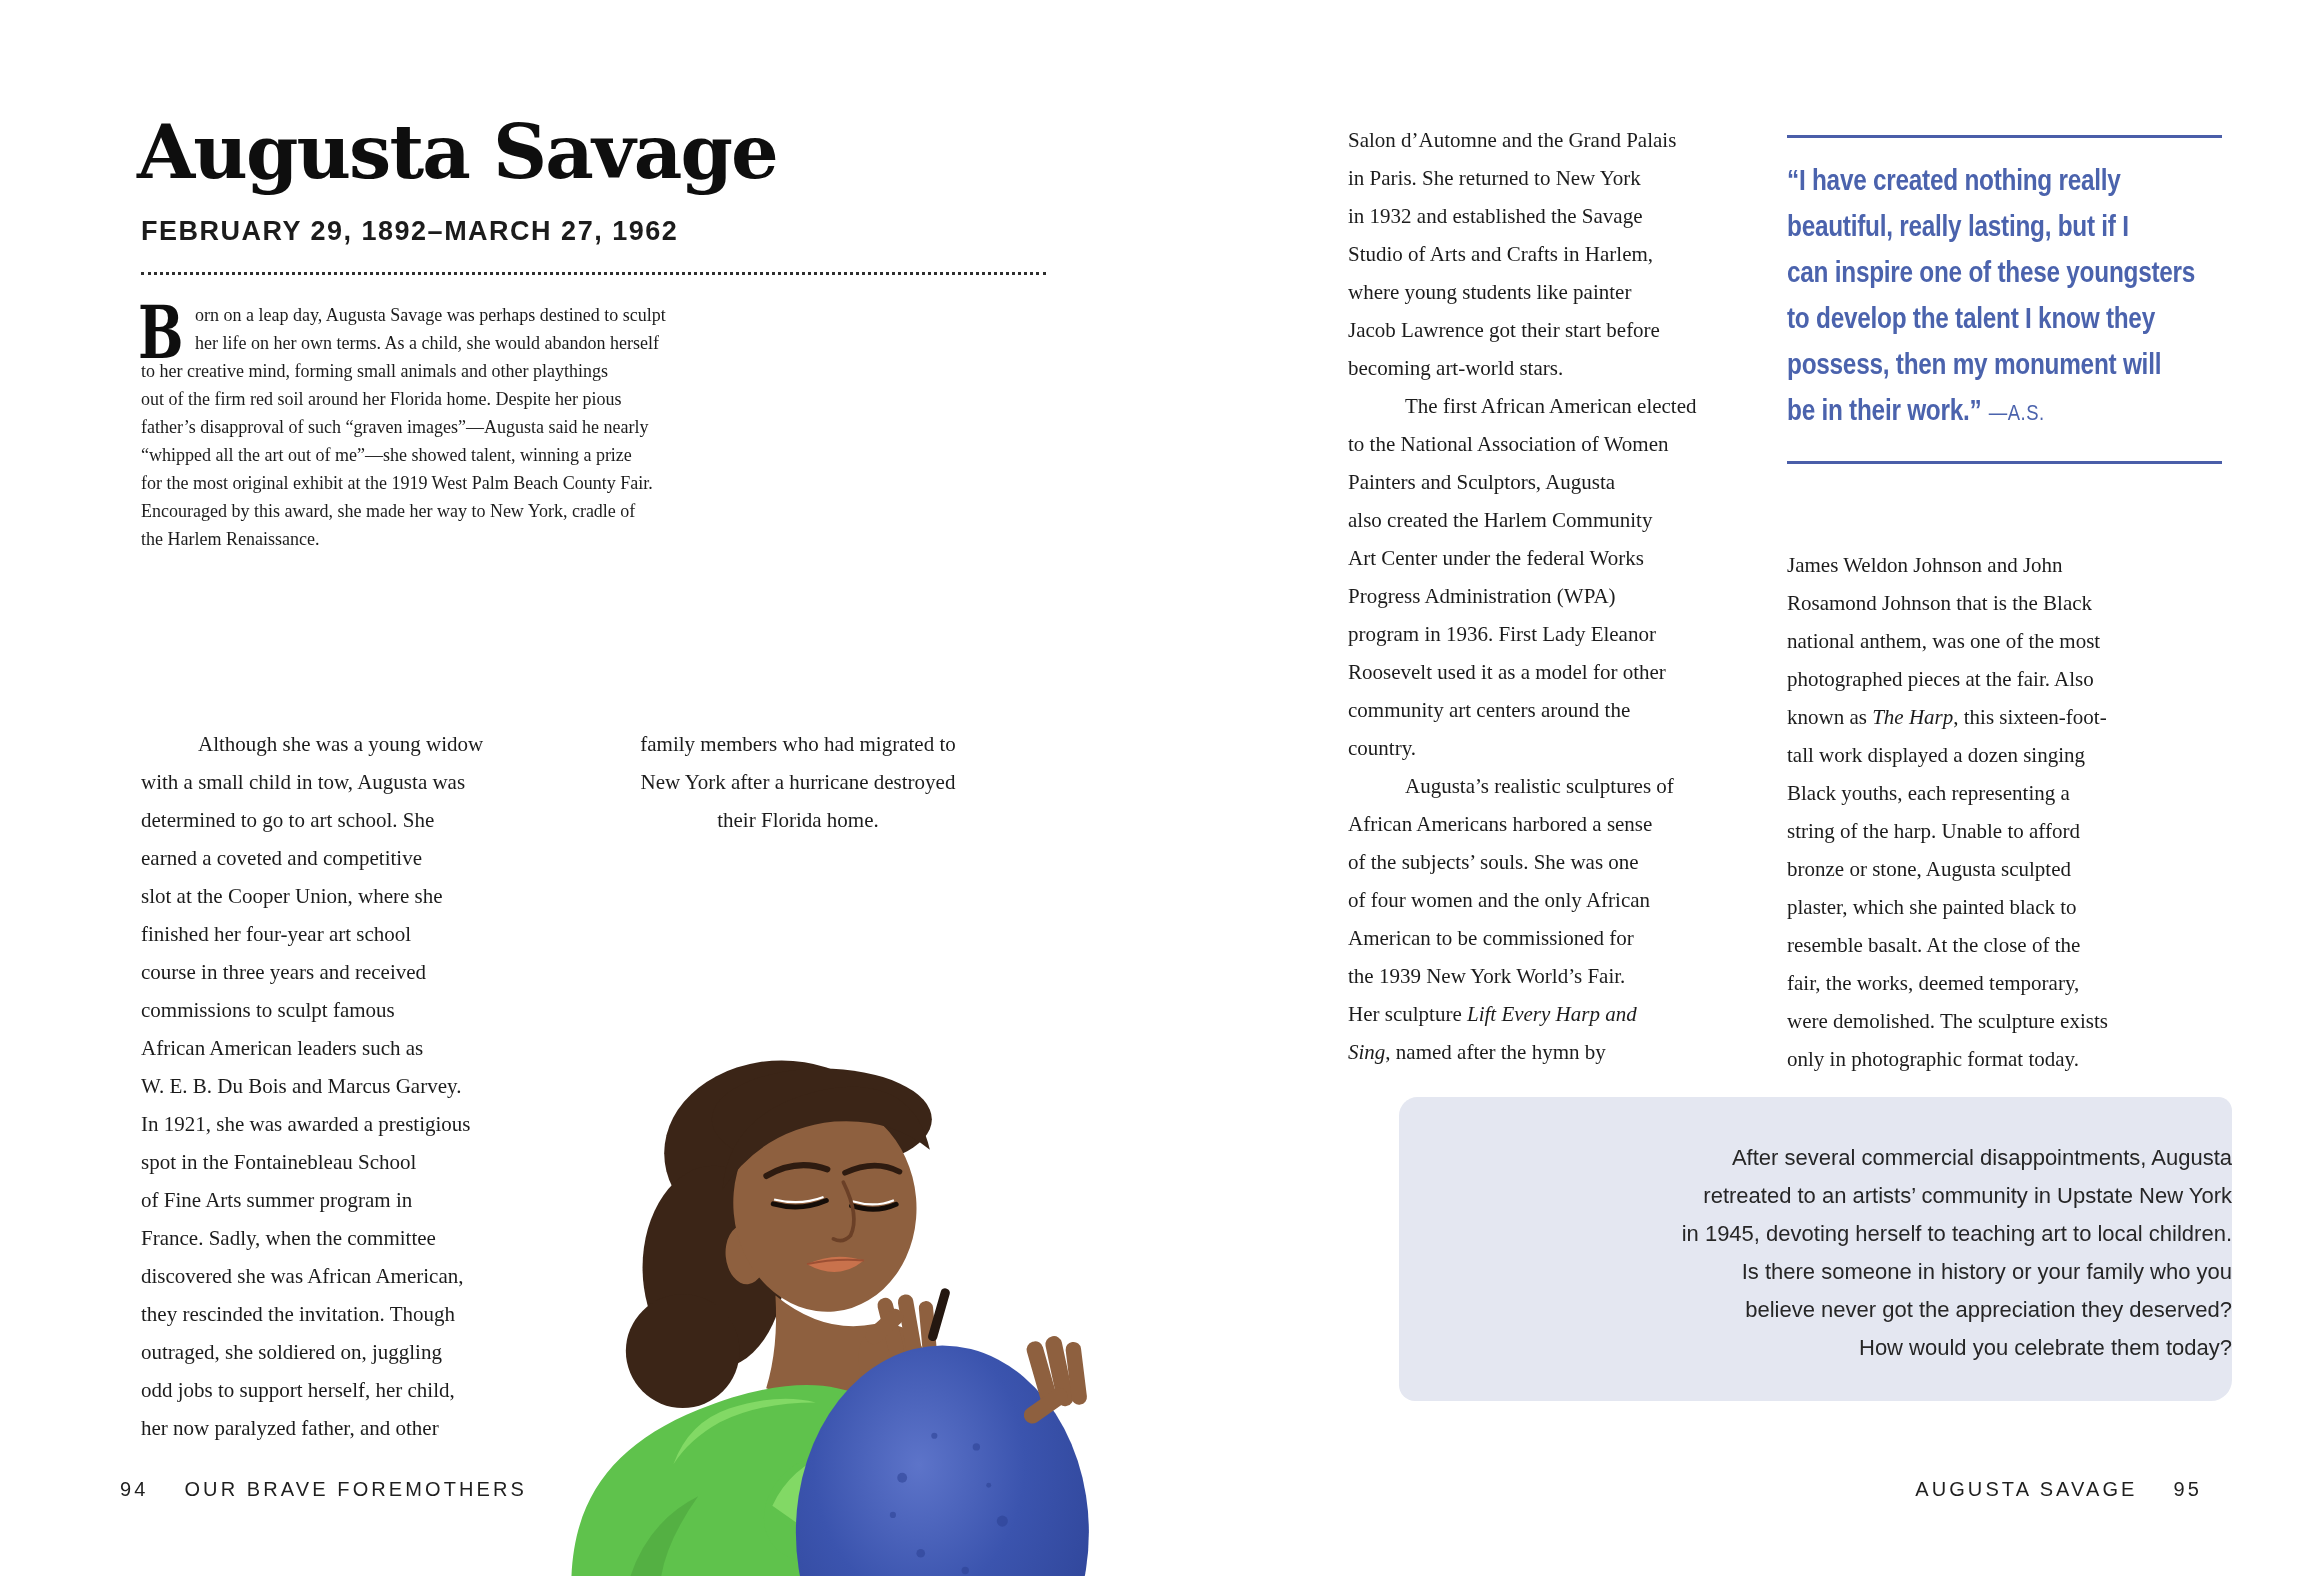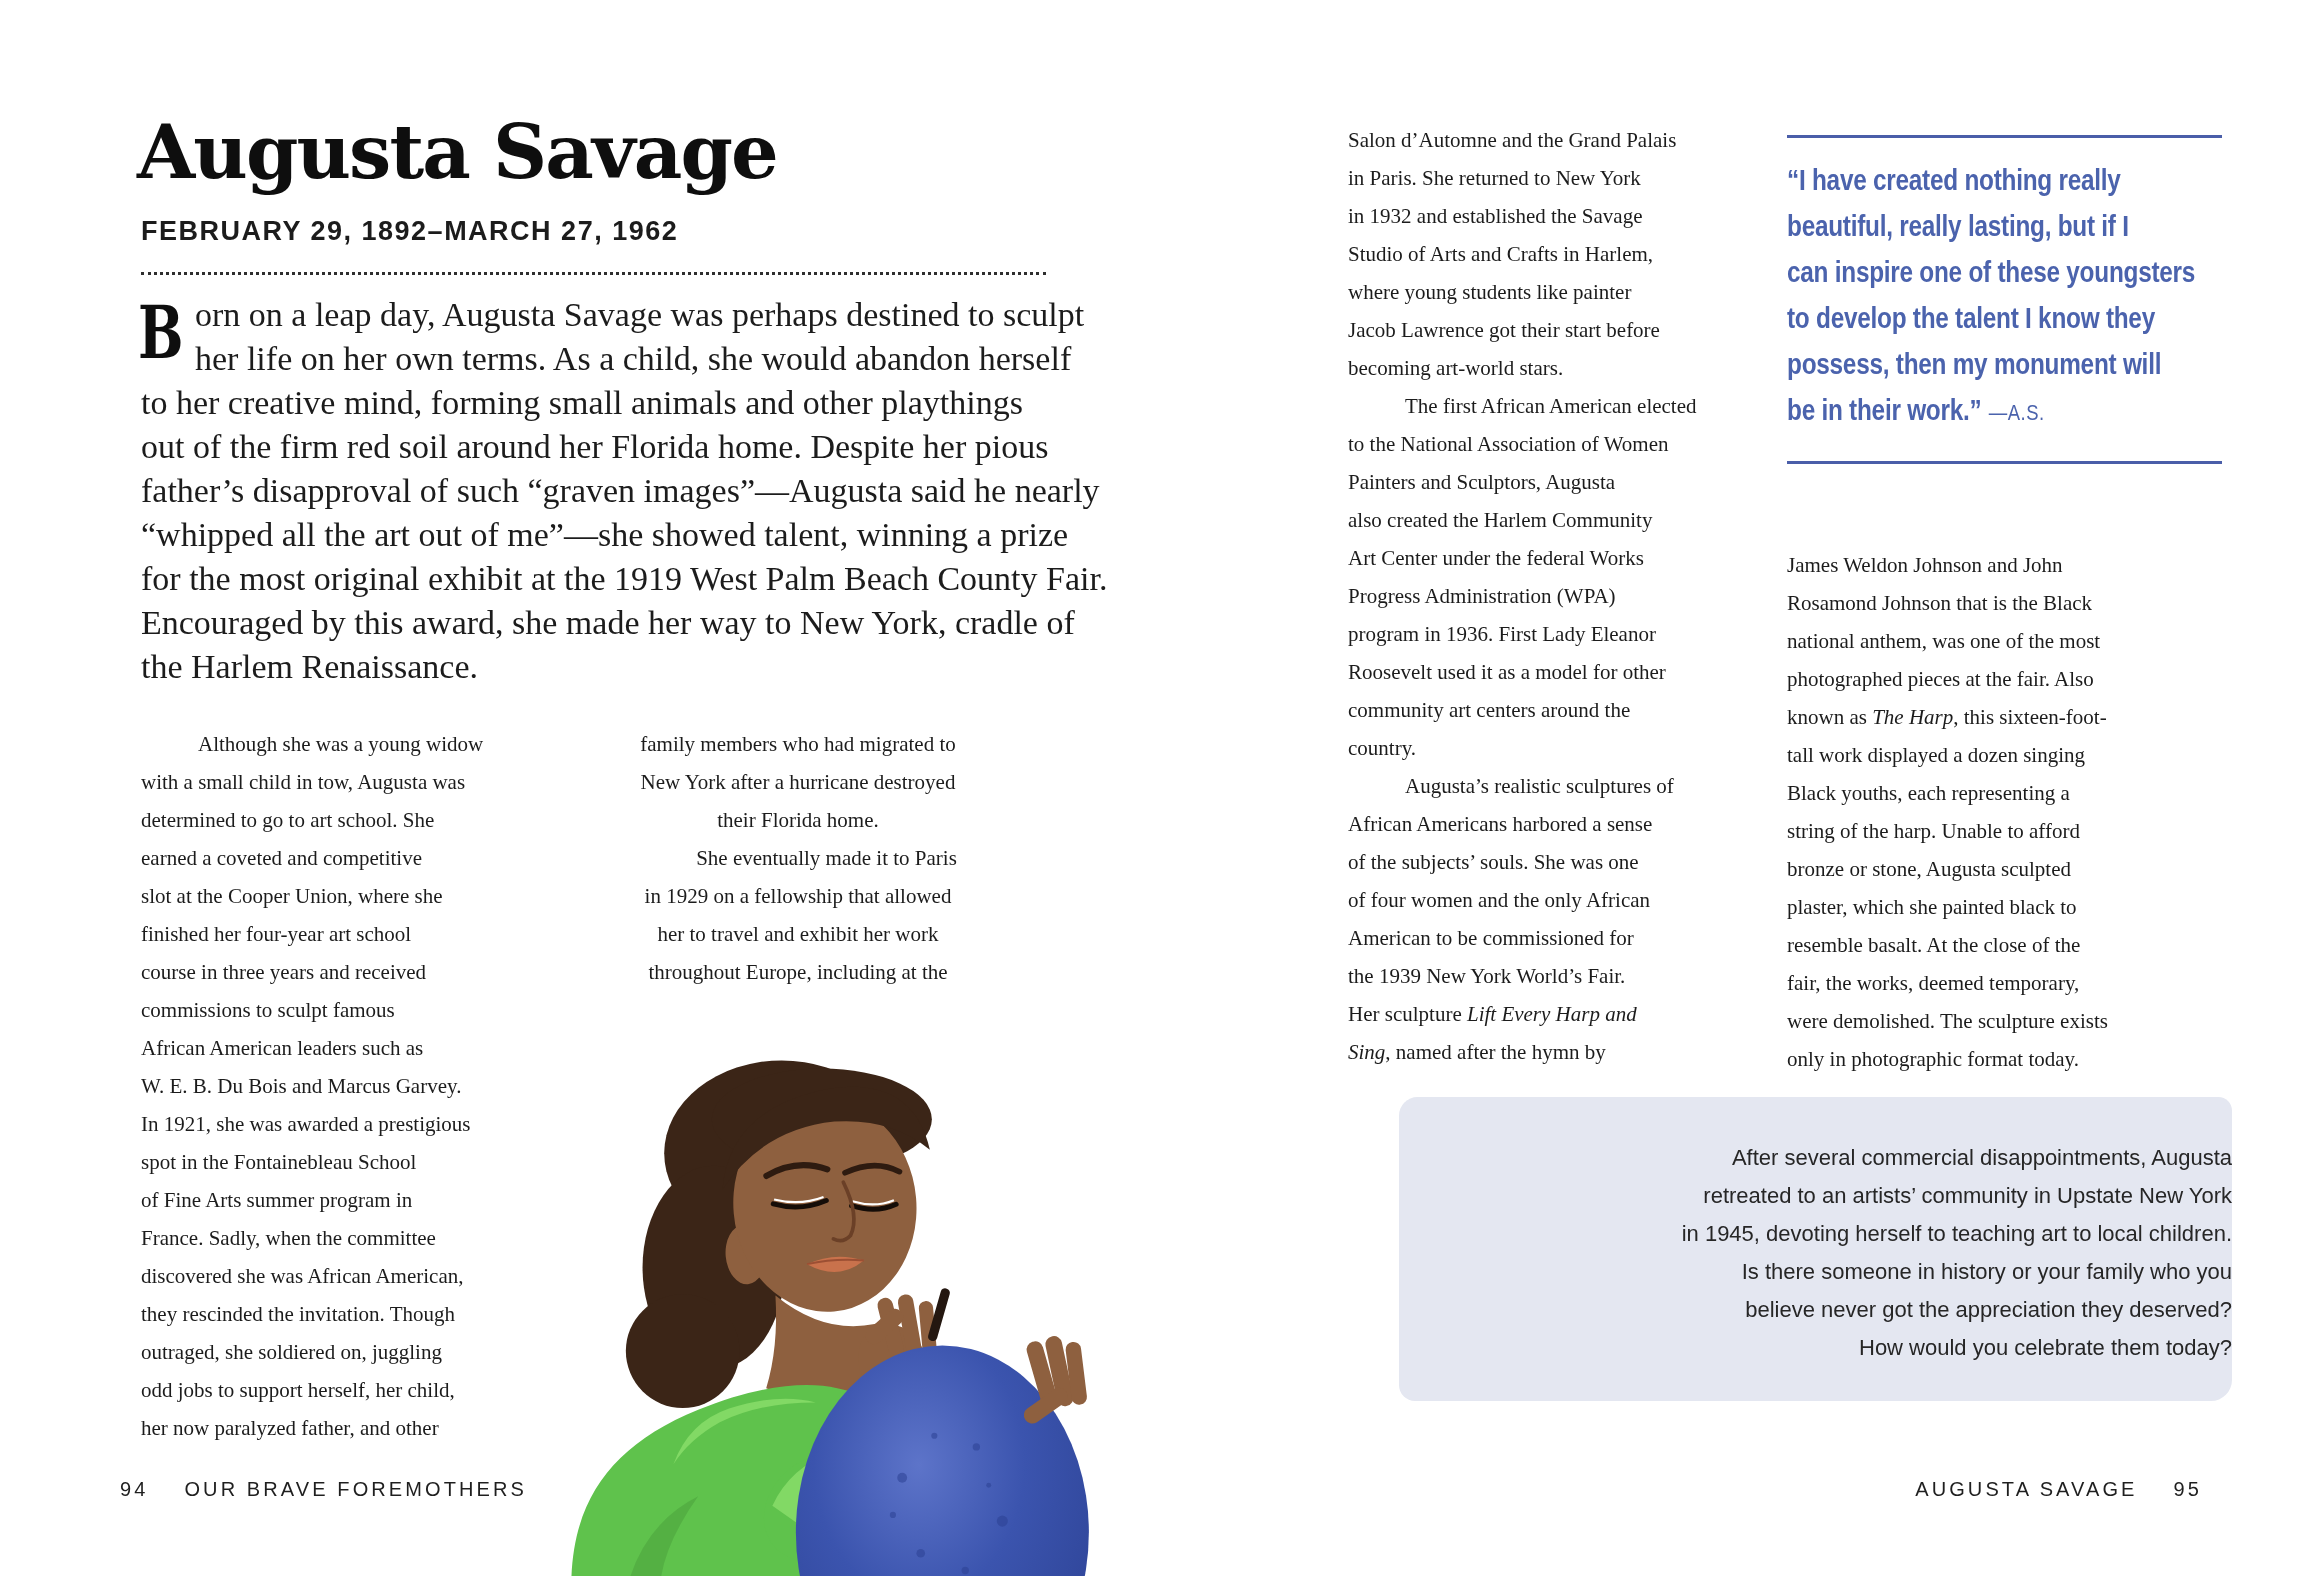--- a/index.html
+++ b/index.html
@@ -6,21 +6,21 @@
   .abs{position:absolute;}
   .serif{font-family:"Liberation Serif","DejaVu Serif",serif;color:var(--body-text,#1c1c1c);}
   .sans{font-family:"Liberation Sans","DejaVu Sans",sans-serif;color:var(--body-text,#1c1c1c);}
 
   
   .title{left:137px;top:115px;font-family:"DejaVu Serif",serif;font-weight:700;font-size:75px;
          letter-spacing:-1.9px;line-height:1;color:#0e0e0e;white-space:nowrap;}
   .dates{left:141px;top:216px;font-weight:700;font-size:27px;letter-spacing:1.5px;white-space:nowrap;}
   .dotted-rule{left:141px;top:272px;width:905px;height:0;border-top:3.7px dotted #2e2e2e;}
 
-  .intro{left:141px;top:293px;width:915px;font-size:34px;line-height:44px;}
+  .intro{left:141px;top:301px;width:915px;font-size:18px;line-height:28px;}
   .intro .first-lines{padding-left:54px;}
   .dropcap{left:138px;top:296px;font-family:"DejaVu Serif",serif;font-weight:700;font-size:69px;
            line-height:1;color:#0e0e0e;transform:scale(0.78,1.05);transform-origin:top left;}
 
   .col{font-size:21px;line-height:38px;}
   .col p{margin:0;white-space:nowrap;}
   .col p.ind{text-indent:57px;}
   .lines{white-space:nowrap;}
 
   .col-l1{left:141px;top:725px;width:433px;}
@@ -72,21 +72,20 @@
   <div class="first-lines lines">orn on a leap day, Augusta Savage was perhaps destined to sculpt<br>her life on her own terms. As a child, she would abandon herself</div>
   <div class="lines">to her creative mind, forming small animals and other playthings<br>out of the firm red soil around her Florida home. Despite her pious<br>father’s disapproval of such “graven images”—Augusta said he nearly<br>“whipped all the art out of me”—she showed talent, winning a prize<br>for the most original exhibit at the 1919 West Palm Beach County Fair.<br>Encouraged by this award, she made her way to New York, cradle of<br>the Harlem Renaissance.</div>
 </div>
 
 <div class="abs col col-l1 serif">
     <p class="ind">Although she was a young widow<br>with a small child in tow, Augusta was<br>determined to go to art school. She<br>earned a coveted and competitive<br>slot at the Cooper Union, where she<br>finished her four-year art school<br>course in three years and received<br>commissions to sculpt famous<br>African American leaders such as<br>W. E. B. Du Bois and Marcus Garvey.<br>In 1921, she was awarded a prestigious<br>spot in the Fontainebleau School<br>of Fine Arts summer program in<br>France. Sadly, when the committee<br>discovered she was African American,<br>they rescinded the invitation. Though<br>outraged, she soldiered on, juggling<br>odd jobs to support herself, her child,<br>her now paralyzed father, and other</p>
   </div>
 
 <div class="abs col col-l2 serif">
     <p>family members who had migrated to<br>New York after a hurricane destroyed<br>their Florida home.</p>
-    <p class="ind">She eventually made it to Paris<br>in 1929 on a fellowship that allowed<br>her to travel and exhibit her work<br>throughout Europe, including at the</p>
   </div>
 
 <svg class="abs illo" viewBox="0 0 880 850">
   <g>
     <ellipse class="fill-hair" cx="365" cy="165" rx="190" ry="150"></ellipse>
     <ellipse class="fill-hair" cx="255" cy="350" rx="115" ry="165"></ellipse>
     <ellipse class="fill-hair" cx="205" cy="485" rx="92" ry="92"></ellipse>
     <ellipse class="fill-hair" cx="430" cy="110" rx="178" ry="82"></ellipse>
   </g>
   <path class="fill-skin" d="M355,395 Q360,480 340,545 Q455,590 565,572 Q543,480 552,430 Q450,472 355,395 Z"></path>

